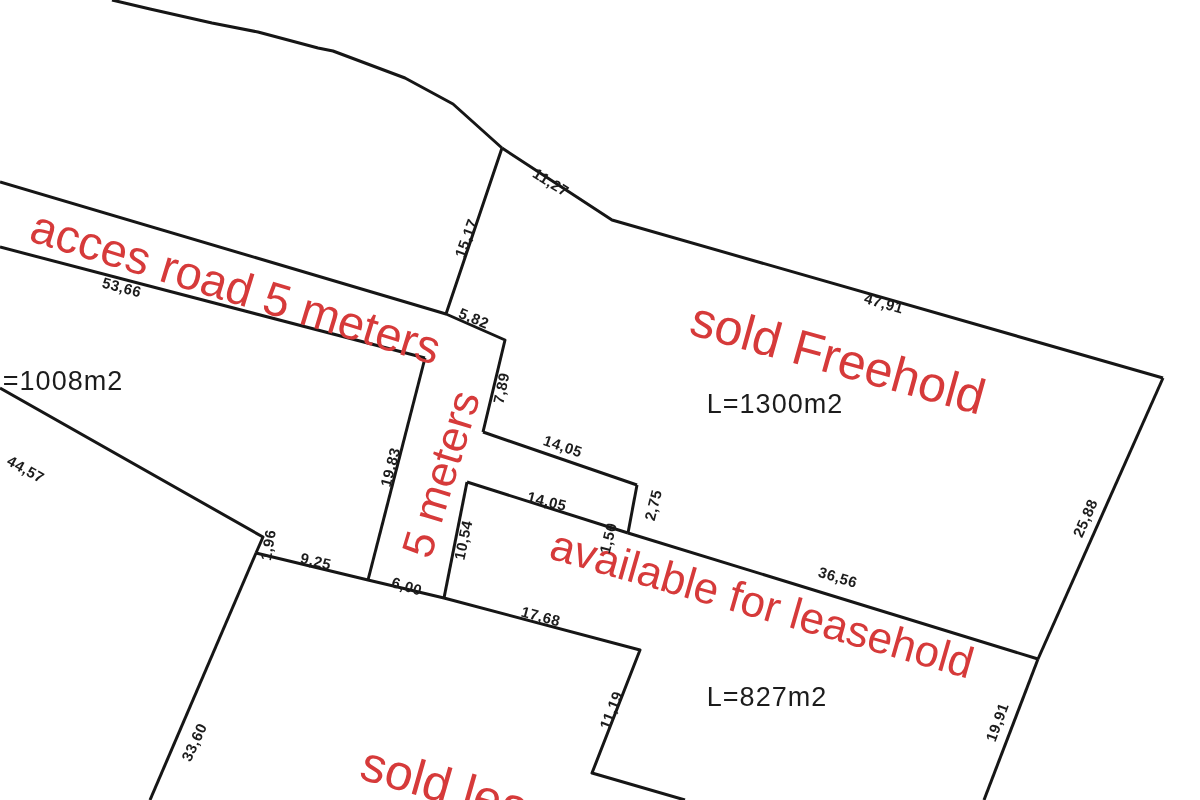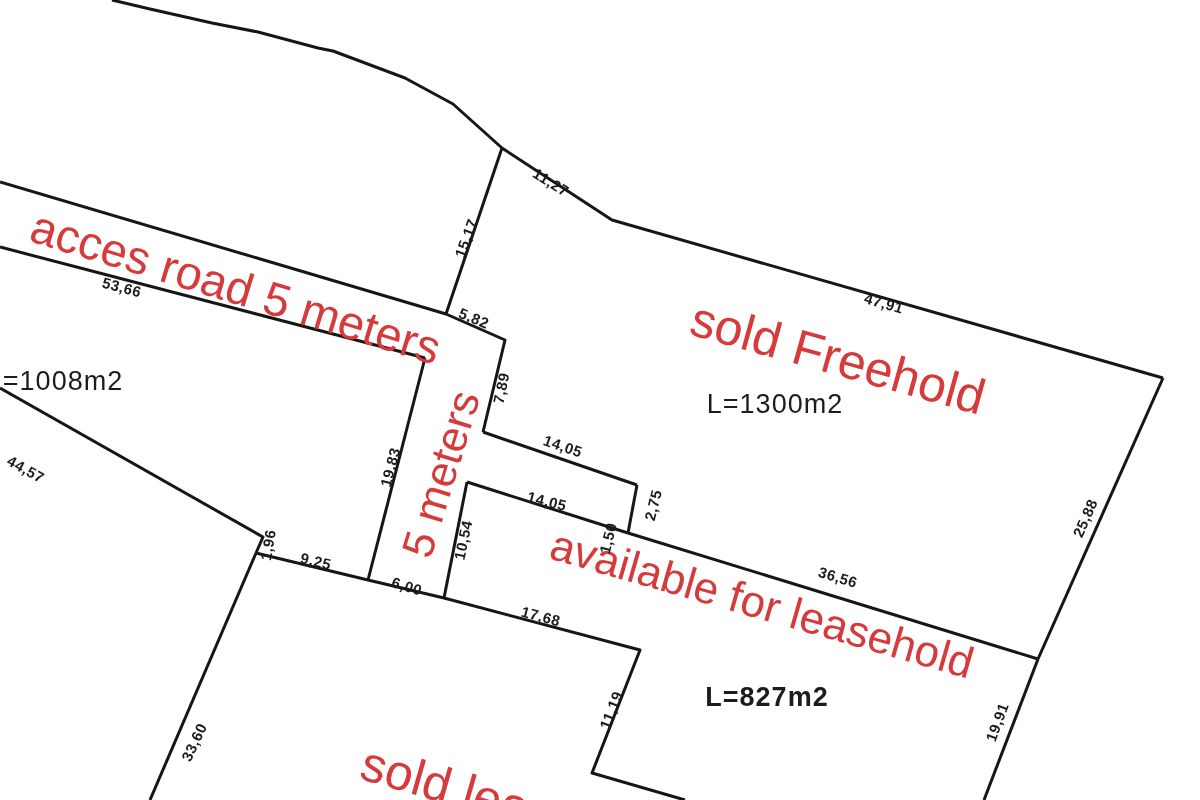--- a/index.html
+++ b/index.html
@@ -36,21 +36,21 @@
   }
 
   
   #lbl-access-road   { left: 236px; top: 287px; font-size: 47px; transform: translate(-50%,-50%) rotate(17deg); }
   #lbl-road-width    { left: 441px; top: 474px; font-size: 44px; transform: translate(-50%,-50%) rotate(-73deg); }
   #lbl-sold-freehold { left: 838px; top: 358px; font-size: 50px; transform: translate(-50%,-50%) rotate(15.5deg); }
   #lbl-available     { left: 762px; top: 604px; font-size: 44px; transform: translate(-50%,-50%) rotate(16deg); }
   #lbl-sold-leasehold{ left: 516px; top: 806px; font-size: 50px; transform: translate(-50%,-50%) rotate(16deg); }
   #lbl-area-1008     { left: 55px;  top: 381px; transform: translate(-50%,-50%); }
   #lbl-area-1300     { left: 775px; top: 404px; transform: translate(-50%,-50%); }
-  #lbl-area-827      { left: 767px; top: 697px; transform: translate(-50%,-50%); font-weight: bold; }
+  #lbl-area-827      { left: 767px; top: 697px; transform: translate(-50%,-50%); }
 </style>
 </head>
 <body>
 
 <div id="stage" style="background: rgb(255, 255, 255);">
 
   <svg id="plan-svg" width="1200" height="800" viewBox="0 0 1200 800">
       <polyline points="112,0 150,9 212,23 258,32 318,48 333,51 405,78 453,104 502,148" class="boundary" stroke="#161616" stroke-width="3"></polyline>
       <polyline points="502,148 612,220 1163,378" class="boundary" stroke="#161616" stroke-width="3"></polyline>
       <polyline points="1163,378 1038,659" class="boundary" stroke="#161616" stroke-width="3"></polyline>

